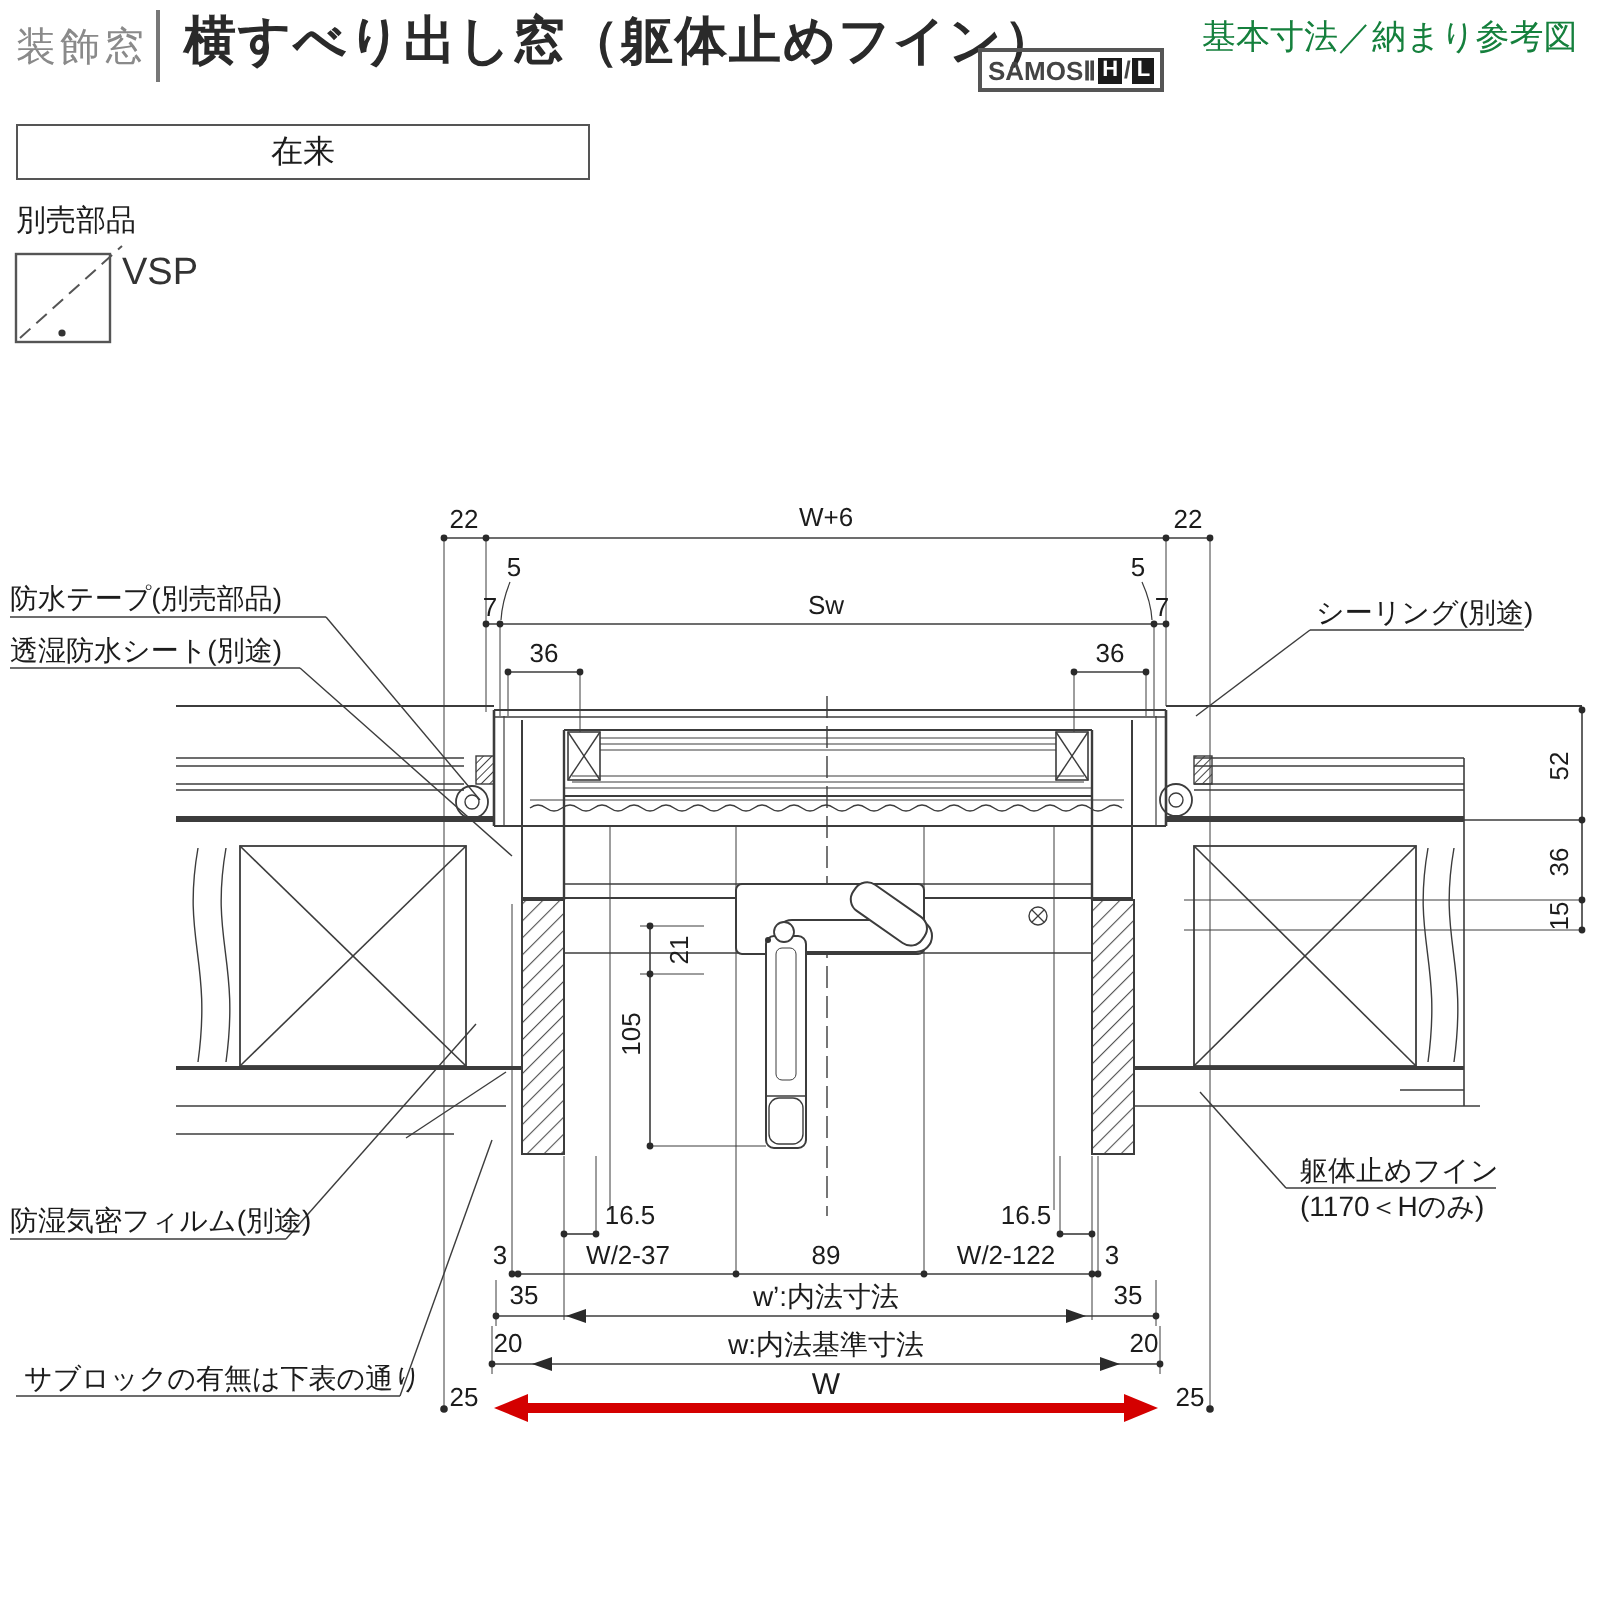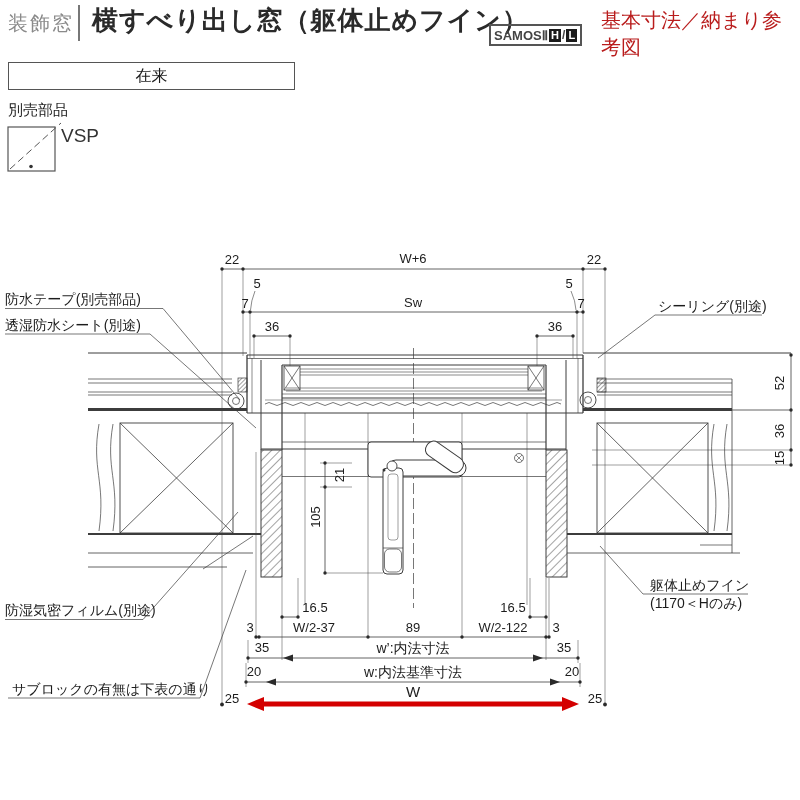--- a/index.html
+++ b/index.html
@@ -7,21 +7,21 @@
        font-family:"Liberation Sans",sans-serif;color:#1c1c1c;}
   .abs{position:absolute;}
   .category{left:8px;top:10px;font-size:20px;color:#8a8a8a;letter-spacing:2px;text-align:right;}
   .divider{left:78px;top:5px;height:36px;border-left:2px solid #777;width:0;}
   .title{left:92px;top:3px;font-size:26px;font-weight:bold;color:#2a2a2a;letter-spacing:1px;}
   .badge{left:489px;top:4px;border:2px solid #555;padding:0 3px;height:18px;
          display:flex;align-items:center;gap:1px;font-size:13px;font-weight:bold;color:#444;margin-top:20px;}
   .badge .sq{background:#1a1a1a;color:#fff;font-size:11px;line-height:13px;
              padding:0 2px;font-weight:bold;}
   .badge .slash{font-size:12px;}
-  .doctype{left:601px;top:7px;font-size:20px;color:#b91c1c;}
+  .doctype{left:601px;top:7px;font-size:17px;color:#15803d;}
   .zairai-box{left:8px;top:62px;width:285px;height:26px;border:1px solid #555;
               display:flex;align-items:center;justify-content:center;font-size:16px;text-align:center;}
   .section-label{left:8px;top:101px;font-size:15px;}
   svg{position:absolute;left:0;top:0;}
   svg text{font-family:"Liberation Sans",sans-serif;fill:#1c1c1c;}
   .dim{font-size:13px;}
   .dimj{font-size:14px;}
   .callout{font-size:14px;}
   .vsp{font-size:19px;fill:#333;}
 </style>

